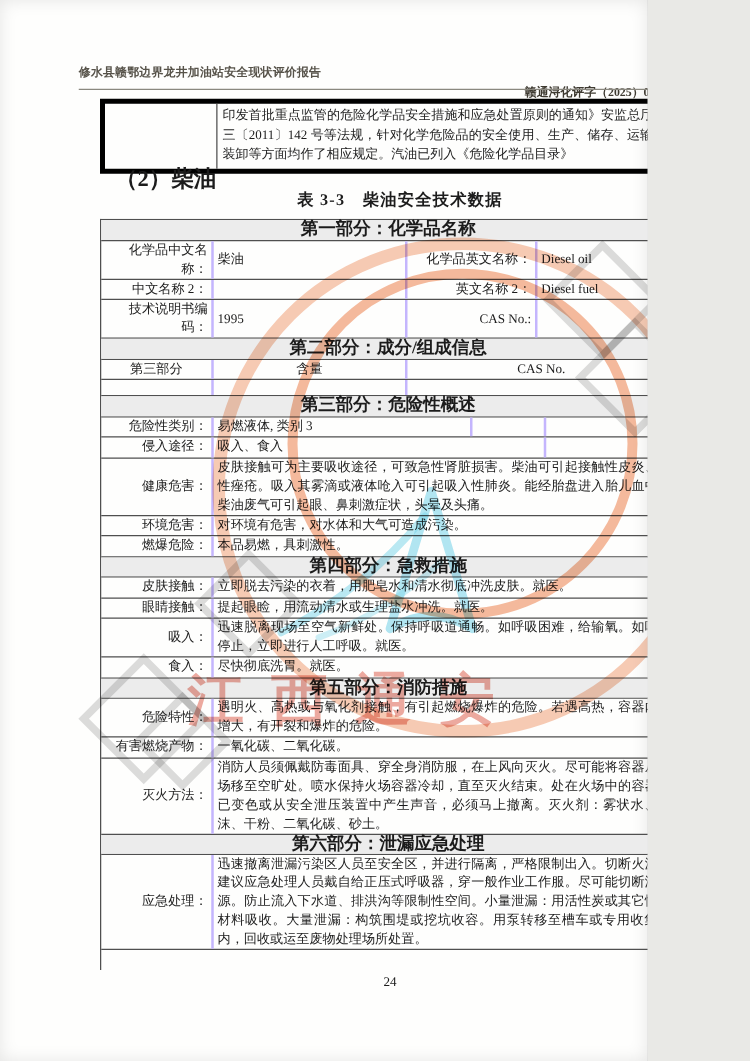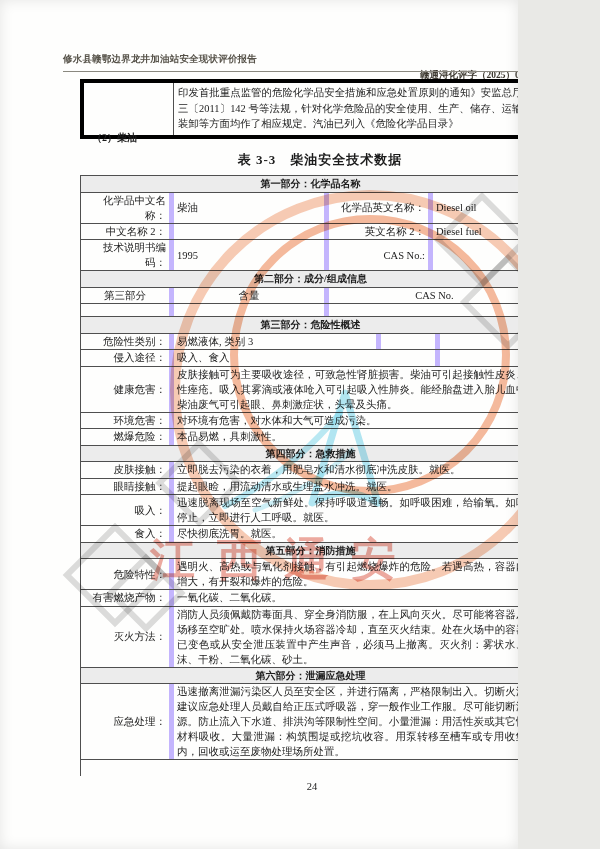--- a/index.html
+++ b/index.html
@@ -11,33 +11,33 @@
        justify-content:space-between;font-size:9.5px;line-height:12px;}
   .hdr-left{color:#57534a;font-weight:bold;letter-spacing:0.2px;}
   .hdr-right{color:#3e3a31;font-weight:bold;margin-top:16px;}
   .hdr-rule{position:absolute;top:71px;left:63px;width:478px;height:1px;background:#8a887f;}
   
   .intro{position:absolute;top:79px;left:80px;width:461px;box-sizing:border-box;
          border:4px solid #000000;display:flex;}
   .intro-left{width:89px;flex:none;border-right:1px solid #4f4f4f;}
   .intro-right{flex:1;padding:2px 4px 3px;font-size:10.4px;line-height:15.6px;
          text-align:justify;word-break:break-all;}
-  .h2{position:absolute;top:131px;left:92px;font-size:10px;font-weight:bold;}
+  .h2{position:absolute;top:131px;left:92px;font-size:18px;font-weight:bold;}
   .ttl{position:absolute;top:151px;left:0;width:600px;text-align:center;
        font-size:13px;font-weight:bold;letter-spacing:1px;padding-left:20px;}
   
   .tblwrap{position:absolute;top:175px;left:80px;width:461px;height:601px;overflow:hidden;}
   .tbl{box-sizing:border-box;width:461px;border:1px solid #4f4f4f;border-bottom:none;
        font-size:10.5px;line-height:15px;}
   .r{display:flex;align-items:stretch;min-height:15.5px;border-top:1px solid #4f4f4f;}
   .tbl .r:first-child{border-top:none;}
-  .c{box-sizing:border-box;border-left:5px solid #c4b5fd;padding:0 3px;
+  .c{box-sizing:border-box;border-left:2px solid #c4b5fd;padding:0 3px;
      display:flex;align-items:center;}
   .r .c:first-child{border-left:none;}
-  .sec{justify-content:center;background:#ececec;font-weight:bold;font-size:10px;
+  .sec{justify-content:center;background:#ececec;font-weight:bold;font-size:14px;
        width:100%;text-align:center;min-height:14.5px;}
   .lab{width:88px;flex:none;justify-content:flex-end;text-align:right;}
   .lab2{width:104px;flex:none;justify-content:flex-end;text-align:right;}
   .val{flex:1;justify-content:flex-start;}
   .jz{text-align:justify;word-break:break-all;}
   .cc{justify-content:center;text-align:center;}
   .w155{width:155px;flex:none;}
   .w207{width:207px;flex:none;}
   .w59{width:59px;flex:none;}
   .w266{width:266px;flex:none;}

